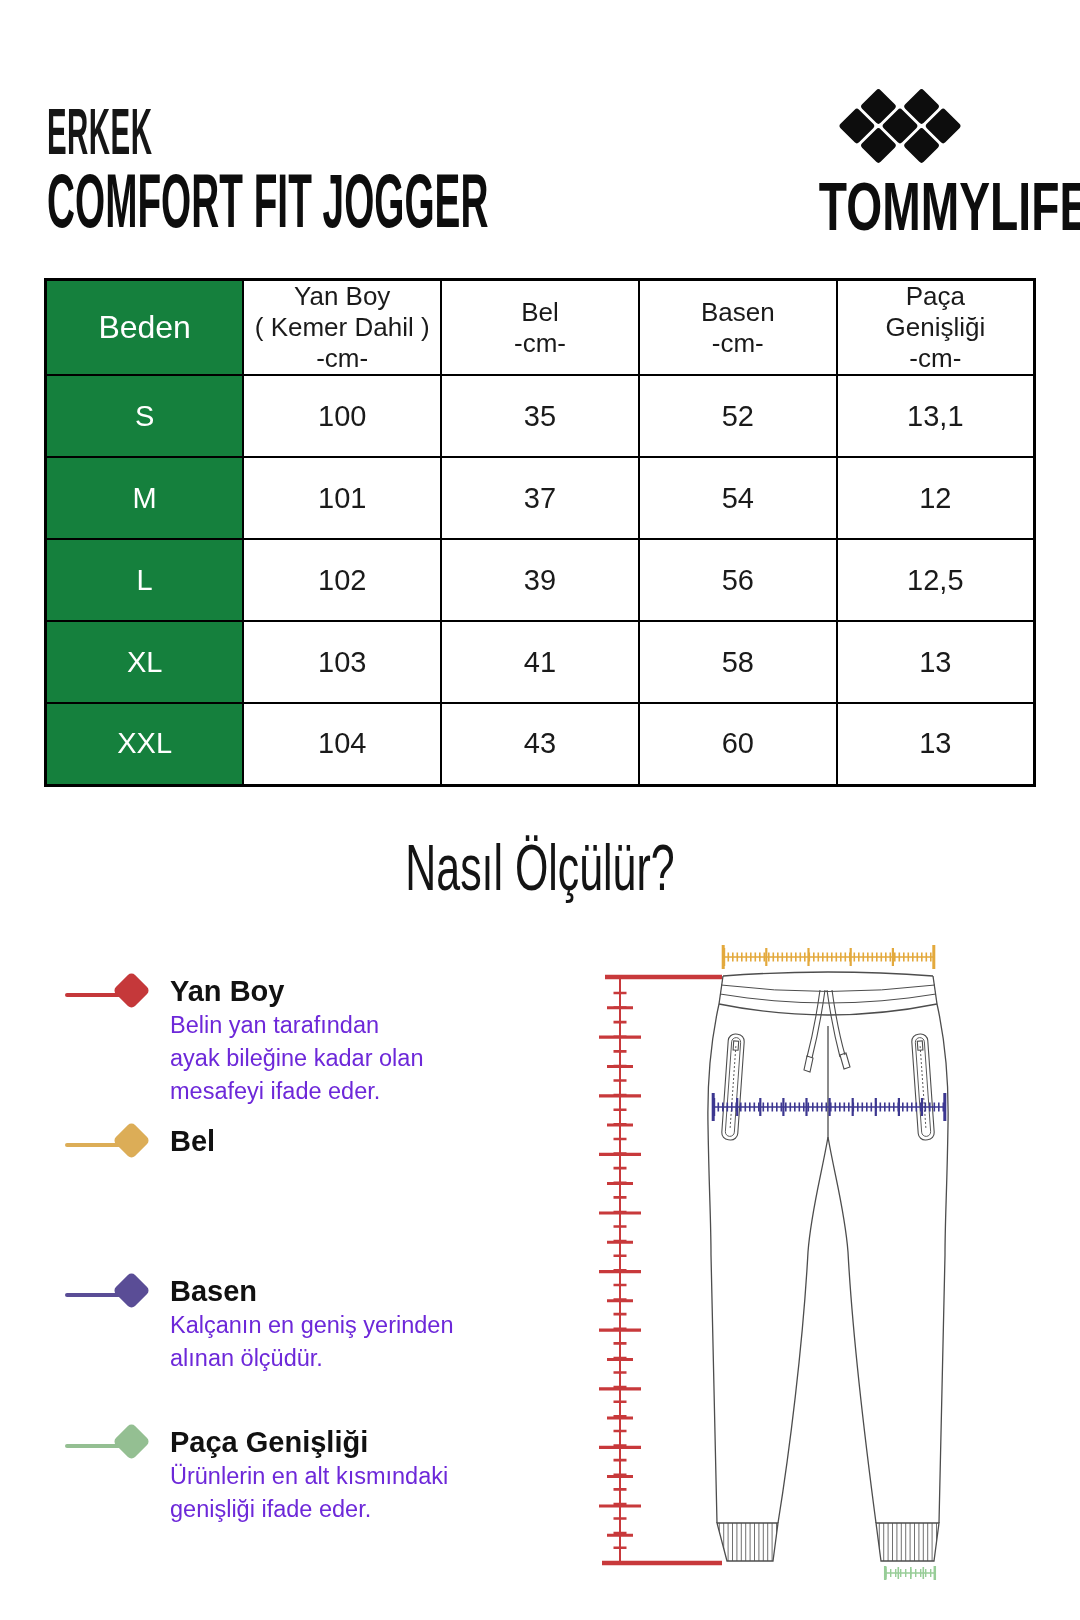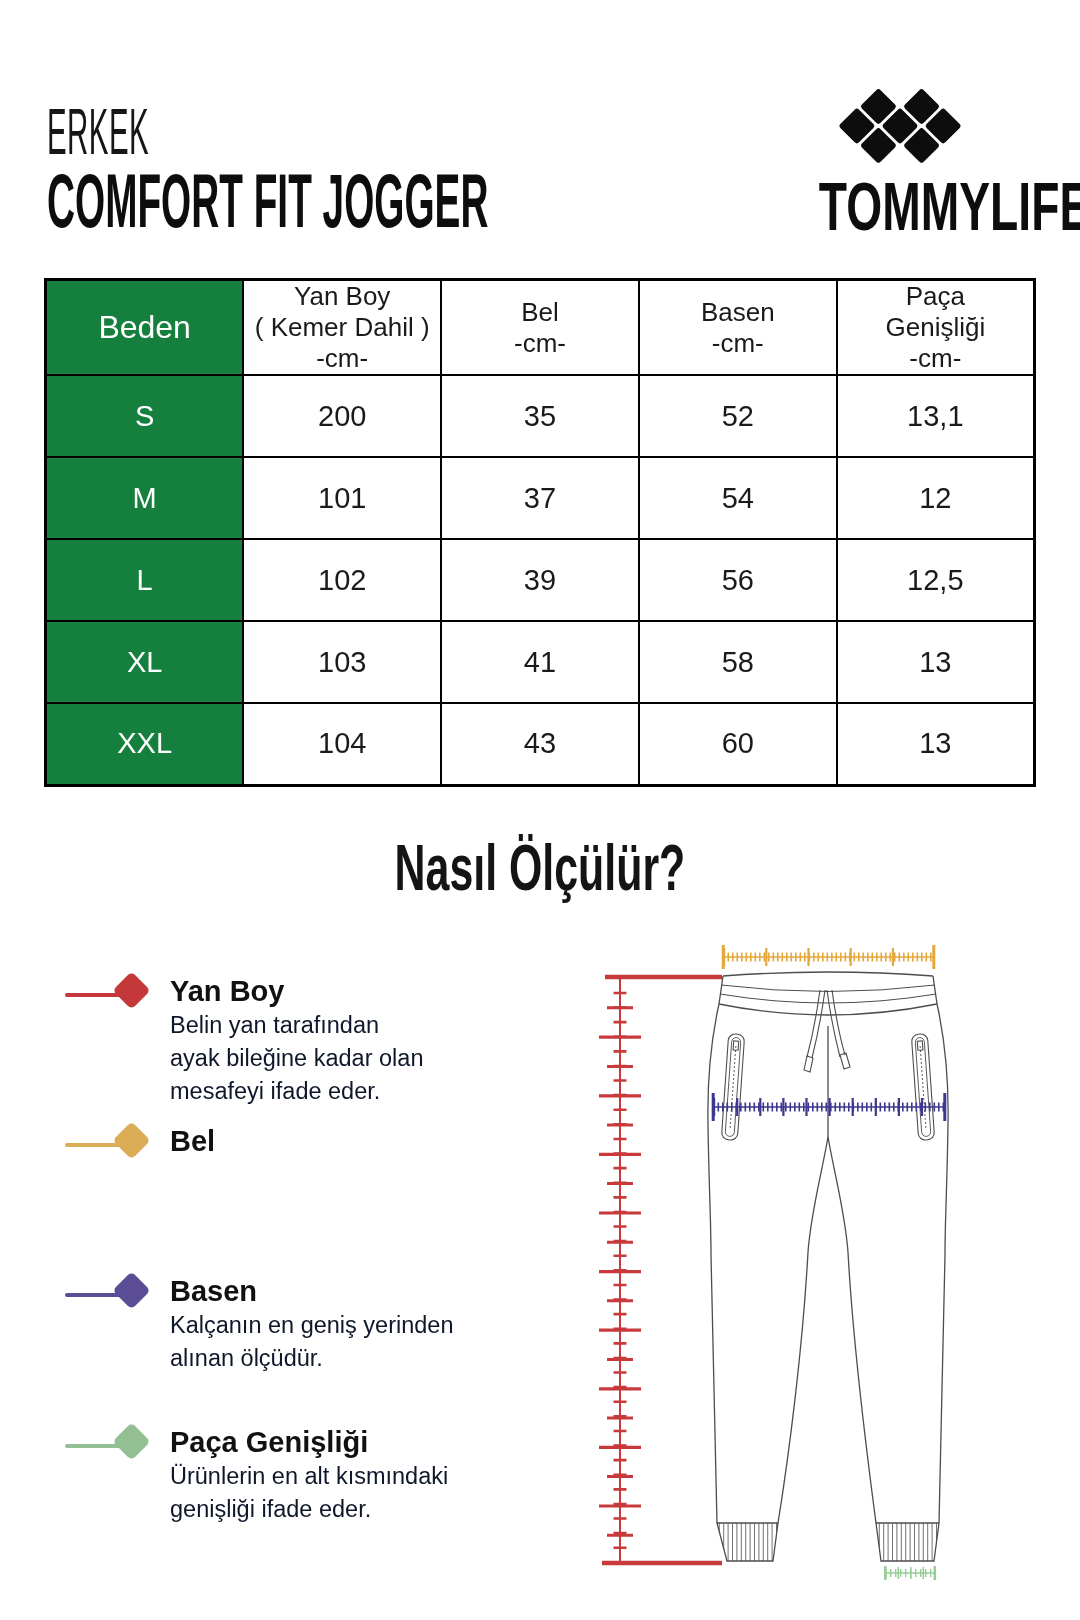--- a/index.html
+++ b/index.html
@@ -2,21 +2,21 @@
 <html><head>
 <meta charset="utf-8">
 <style>
   html,body{margin:0;padding:0;background:#fff;}
   .page{position:relative;width:1080px;height:1620px;background:#ffffff;overflow:hidden;
         font-family:"Liberation Sans", sans-serif;color:#111;}
   .cx{display:inline-block;white-space:nowrap;transform-origin:0 50%;}
   .cxc{display:inline-block;white-space:nowrap;transform-origin:50% 50%;}
 
   
-  .category{position:absolute;left:47px;top:100px;font-size:64px;line-height:64px;font-weight:400;color:#161616;}
+  .category{position:absolute;left:47px;top:100px;font-size:64px;line-height:64px;font-weight:700;color:#161616;}
   .category .cx{transform:scaleX(.46);letter-spacing:1px;}
   .product{position:absolute;left:47px;top:163px;font-size:76px;line-height:76px;font-weight:700;color:#0d0d0d;}
   .product .cx{transform:scaleX(.51);}
   .brand{position:absolute;left:755px;top:88px;width:290px;text-align:center;}
   .brand svg{display:block;margin:0 auto;}
   .brand-name{margin-top:8px;font-size:68px;line-height:68px;font-weight:700;color:#0d0d0d;}
   .brand-name .cxc{transform:scaleX(.68);}
 
   
   .size-table{position:absolute;left:44px;top:278px;width:992px;height:497px;
@@ -25,29 +25,29 @@
   .size-table{border:3px solid #000;}
   .size-table thead tr{height:85px;}
   .size-table tbody tr{height:82px;}
   .size-table th{font-weight:400;font-size:26px;line-height:31px;color:#1a1a1a;}
   .size-table td{font-size:29px;color:#1a1a1a;}
   .size-col{background:#15803d;color:#fff !important;font-size:31px;}
   .size-table th.size-col{font-size:32px;}
 
   
   .measure-title{position:absolute;left:0;top:832px;width:1080px;text-align:center;
-      font-size:64px;line-height:72px;font-weight:700;color:#141414;}
+      font-size:64px;line-height:72px;font-weight:400;color:#141414;}
   .measure-title .cxc{transform:scaleX(.67);}
 
   .legend-item{position:absolute;left:65px;display:flex;align-items:flex-start;}
   .legend-marker{position:relative;width:105px;height:44px;flex:none;}
   .legend-line{position:absolute;left:0;top:20px;width:74px;height:4px;border-radius:2px;}
   .legend-diamond{position:absolute;left:53px;top:4px;width:27px;height:27px;border-radius:5px;transform:rotate(45deg);}
   .legend-title{font-size:29px;line-height:36px;font-weight:700;color:#111;}
-  .legend-desc{font-size:23.5px;line-height:33px;color:#0f172a;}
+  .legend-desc{font-size:23.5px;line-height:33px;color:#6d28d9;}
 
   .pants-diagram{position:absolute;left:570px;top:900px;width:460px;height:700px;}
 </style>
 </head>
 <body>
 
 <div class="page">
 
   <div class="category">
     <span class="cx">ERKEK</span>
@@ -79,21 +79,21 @@
         <th class="size-col">Beden</th>
         <th>Yan Boy<br>( Kemer Dahil )<br>-cm-</th>
         <th>Bel<br>-cm-</th>
         <th>Basen<br>-cm-</th>
         <th>Paça<br>Genişliği<br>-cm-</th>
       </tr>
     </thead>
     <tbody>
       <tr>
         <td class="size-col">S</td>
-        <td>200</td>
+        <td>100</td>
         <td>35</td>
         <td>52</td>
         <td>13,1</td>
       </tr>
       <tr>
         <td class="size-col">M</td>
         <td>101</td>
         <td>37</td>
         <td>54</td>
         <td>12</td>

